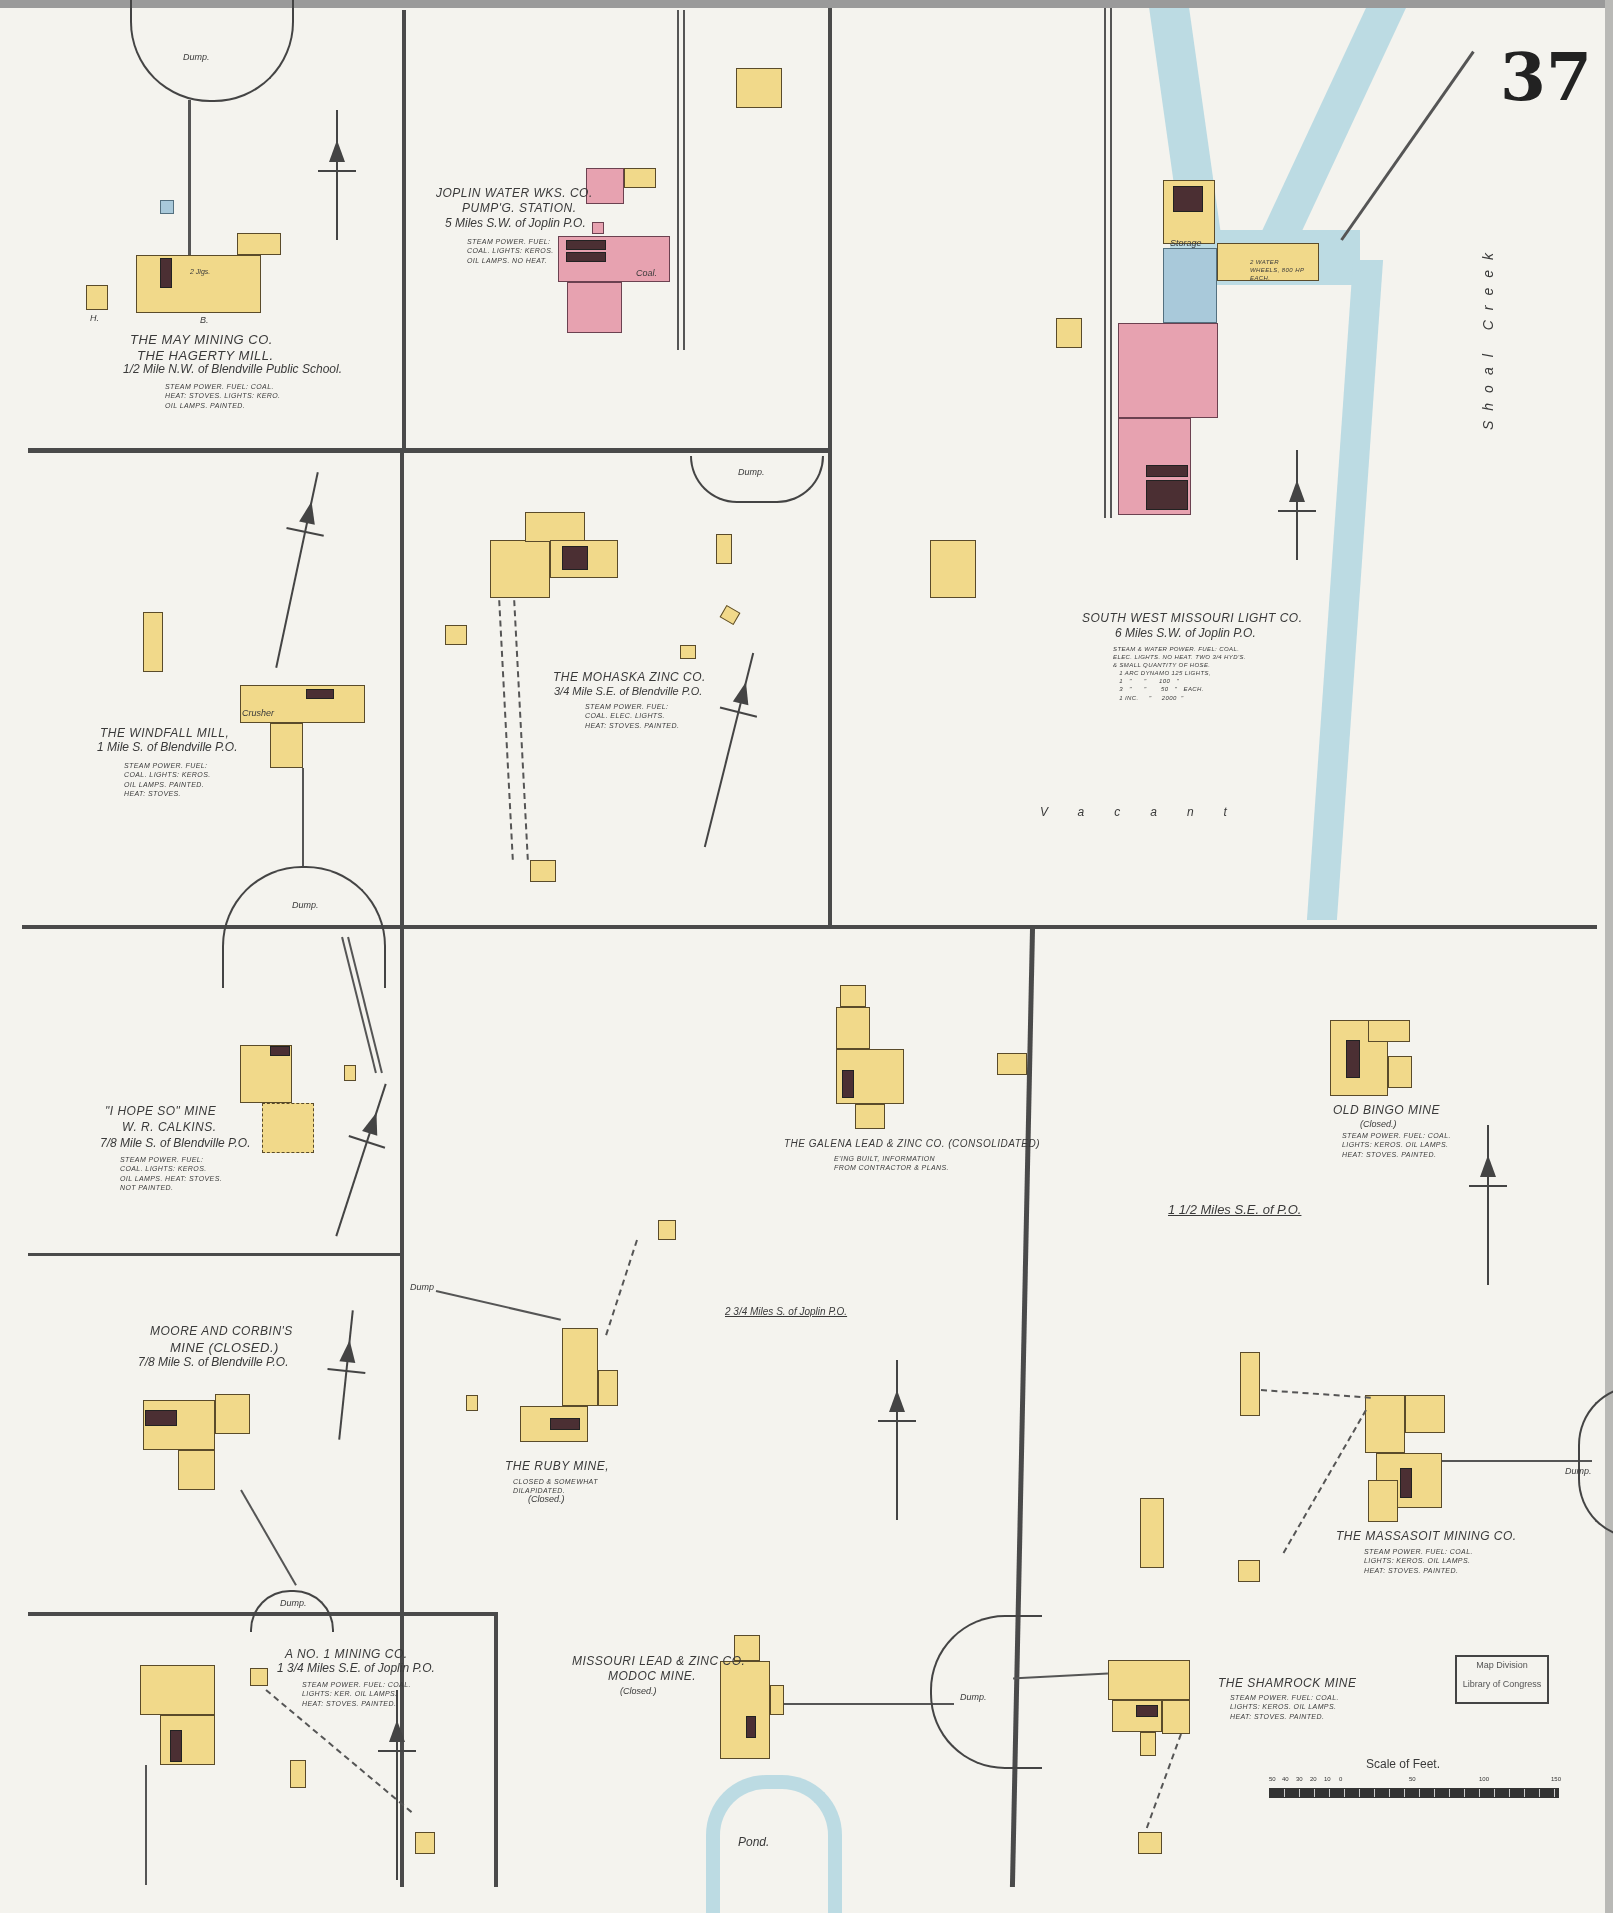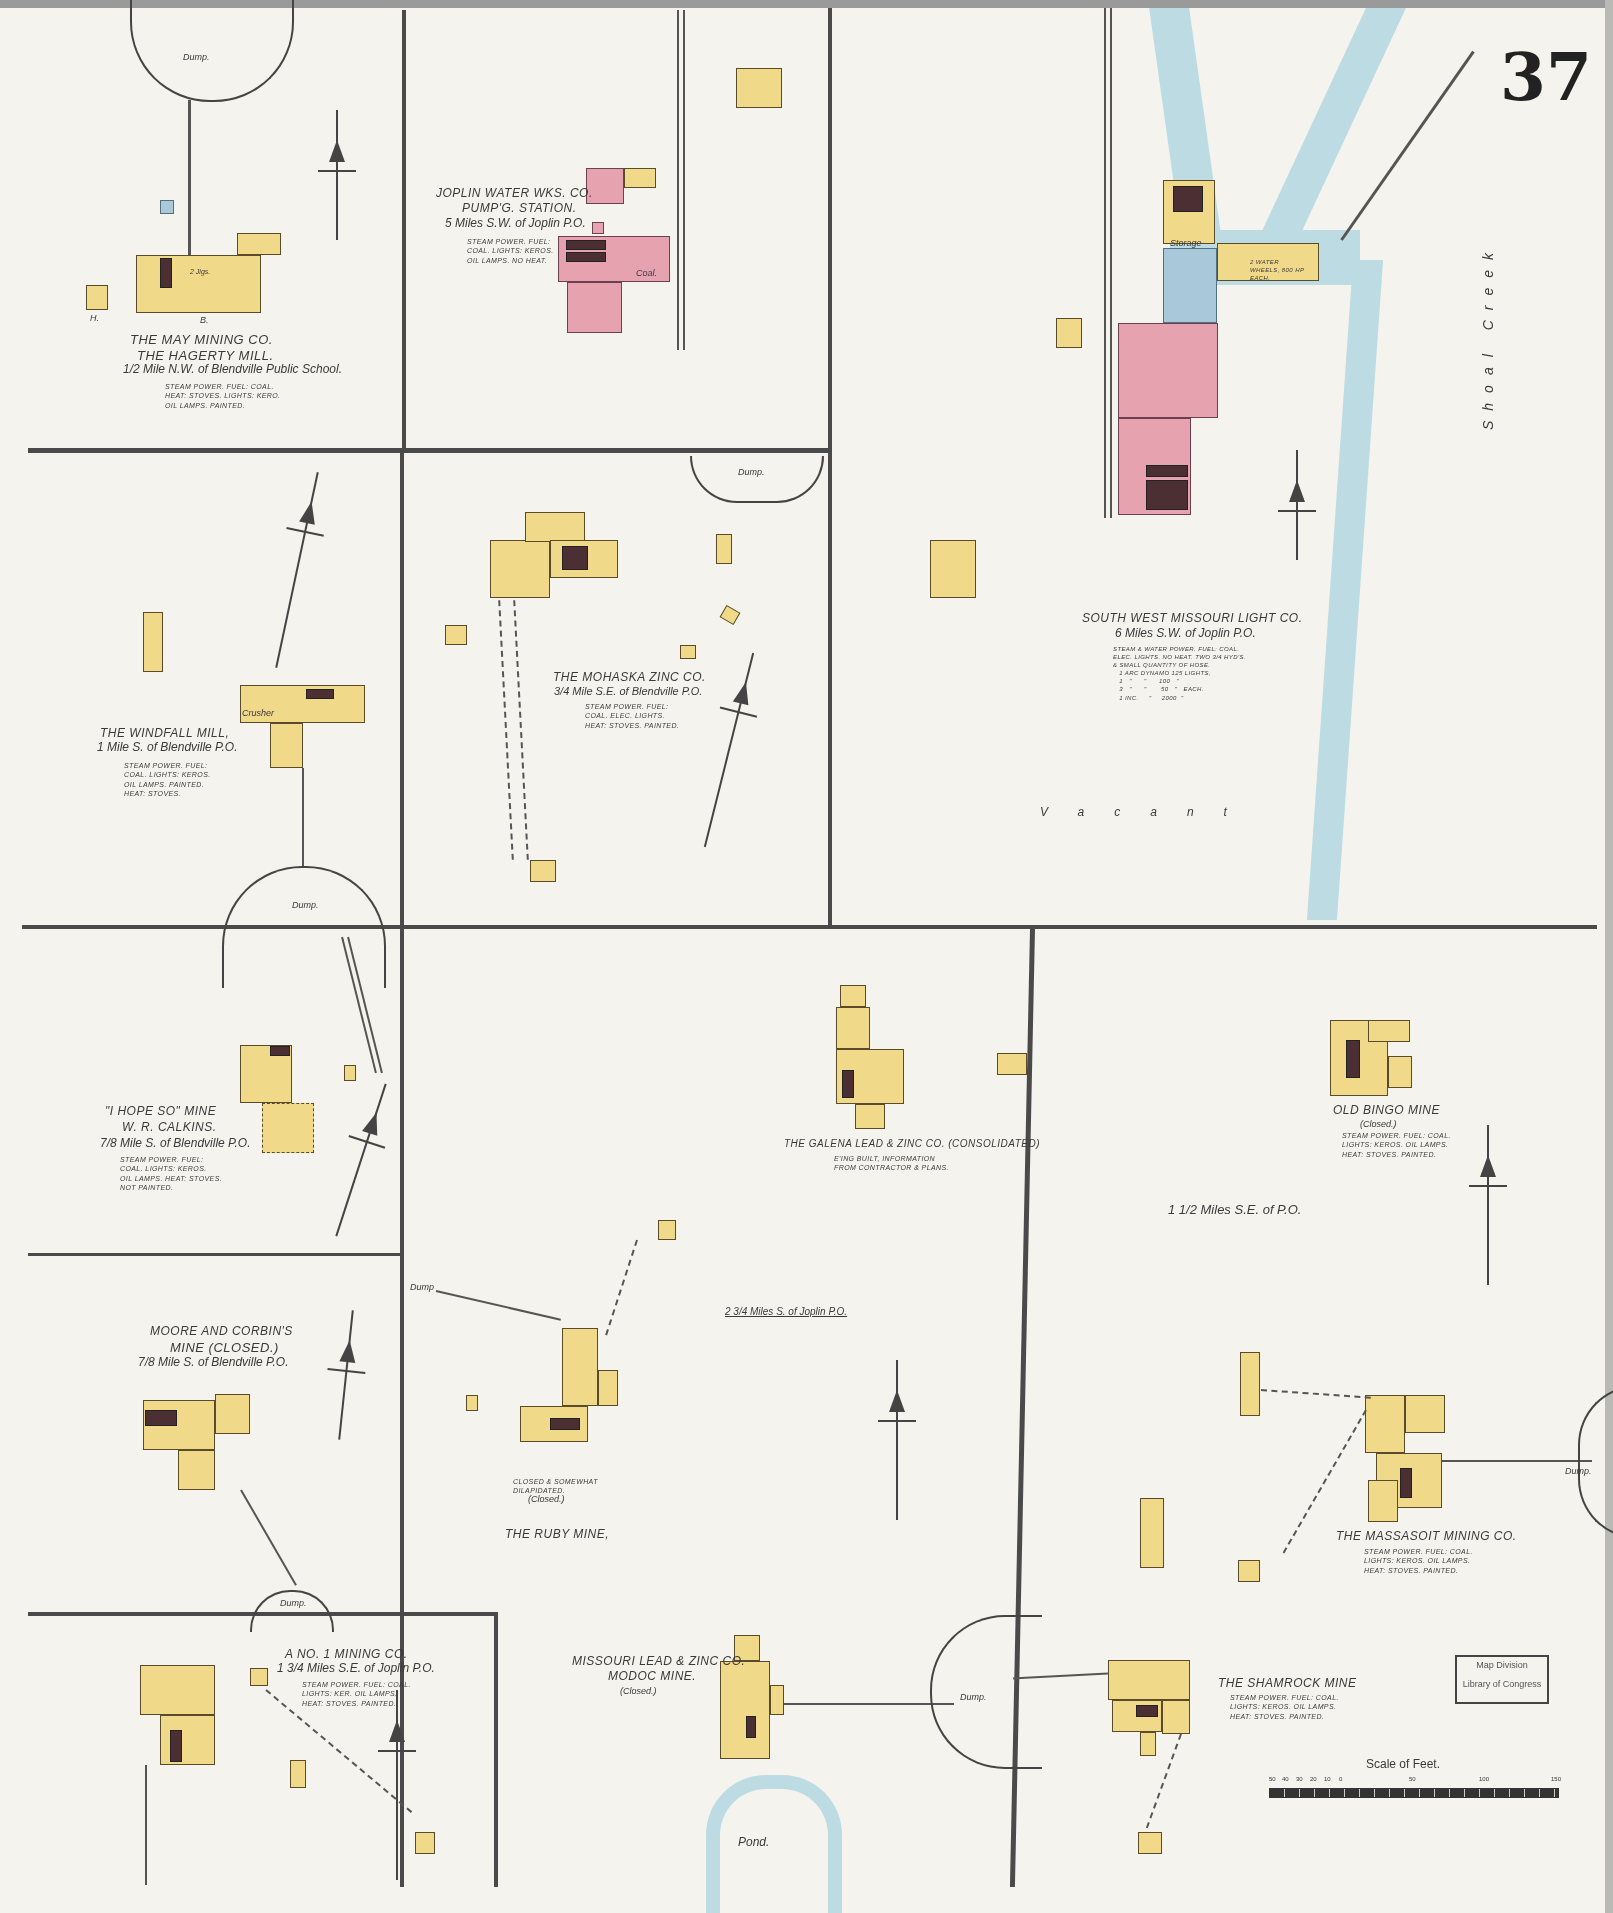--- a/index.html
+++ b/index.html
@@ -205,41 +205,41 @@
 
   <div class="bldg y" style="left:658px;top:1220px;width:18px;height:20px"></div>
   <div class="dash" style="left:636px;top:1240px;height:100px;transform:rotate(18deg);transform-origin:top"></div>
   <div class="line" style="left:436px;top:1290px;width:128px;height:2px;transform:rotate(13deg);transform-origin:left"></div>
   <div class="t lbl" style="left:410px;top:1282px">Dump</div>
   <div class="bldg y" style="left:562px;top:1328px;width:36px;height:78px"></div>
   <div class="bldg y" style="left:598px;top:1370px;width:20px;height:36px"></div>
   <div class="bldg y" style="left:520px;top:1406px;width:68px;height:36px"></div>
   <div class="boiler" style="left:550px;top:1418px;width:28px;height:10px"></div>
   <div class="bldg y" style="left:466px;top:1395px;width:12px;height:16px"></div>
-  <div class="t title" style="left:505px;top:1528px;font-size:12px">The Ruby Mine,</div>
+  <div class="t title" style="left:505px;top:1460px;font-size:12px">The Ruby Mine,</div>
   <div class="t note" style="left:513px;top:1477px">Closed &amp; somewhat
 dilapidated.</div>
   <div class="t lbl" style="left:528px;top:1494px">(Closed.)</div>
 
   <div class="north" style="left:896px;top:1360px;height:160px"></div>
 
   <div class="bldg y" style="left:734px;top:1635px;width:26px;height:26px"></div>
   <div class="bldg y" style="left:720px;top:1661px;width:50px;height:98px"></div>
   <div class="bldg y" style="left:770px;top:1685px;width:14px;height:30px"></div>
   <div class="boiler" style="left:746px;top:1716px;width:8px;height:20px"></div>
   <div class="line" style="left:784px;top:1703px;width:170px;height:2px"></div>
   <div style="position:absolute;left:930px;top:1615px;width:110px;height:150px;border:2px solid #444;border-right:none;border-radius:75px 0 0 75px"></div>
   <div class="t lbl" style="left:960px;top:1692px">Dump.</div>
   <div class="water" style="left:706px;top:1775px;width:108px;height:130px;border-radius:60px 60px 0 0;background:transparent;border:14px solid #bcdbe3;border-bottom:none"></div>
   <div class="t lbl" style="left:738px;top:1836px;font-size:12px">Pond.</div>
   <div class="t title" style="left:572px;top:1655px;font-size:12px">Missouri Lead &amp; Zinc Co.</div>
   <div class="t title" style="left:608px;top:1670px;font-size:12px">Modoc Mine.</div>
   <div class="t lbl" style="left:620px;top:1686px">(Closed.)</div>
 
-  <div class="t sub" style="left:1168px;top:1203px;font-size:13px;">1 1/2 Miles S.E. of P.O.</div>
+  <div class="t sub" style="left:1168px;top:1203px;font-size:13px;text-decoration:underline">1 1/2 Miles S.E. of P.O.</div>
 
   <div class="bldg y" style="left:1330px;top:1020px;width:58px;height:76px"></div>
   <div class="bldg y" style="left:1388px;top:1056px;width:24px;height:32px"></div>
   <div class="bldg y" style="left:1368px;top:1020px;width:42px;height:22px"></div>
   <div class="boiler" style="left:1346px;top:1040px;width:12px;height:36px"></div>
   <div class="t title" style="left:1333px;top:1104px;font-size:12px">Old Bingo Mine</div>
   <div class="t lbl" style="left:1360px;top:1119px">(Closed.)</div>
   <div class="t note" style="left:1342px;top:1131px">Steam power. Fuel: coal.
 Lights: keros. Oil lamps.
 Heat: stoves. Painted.</div>

